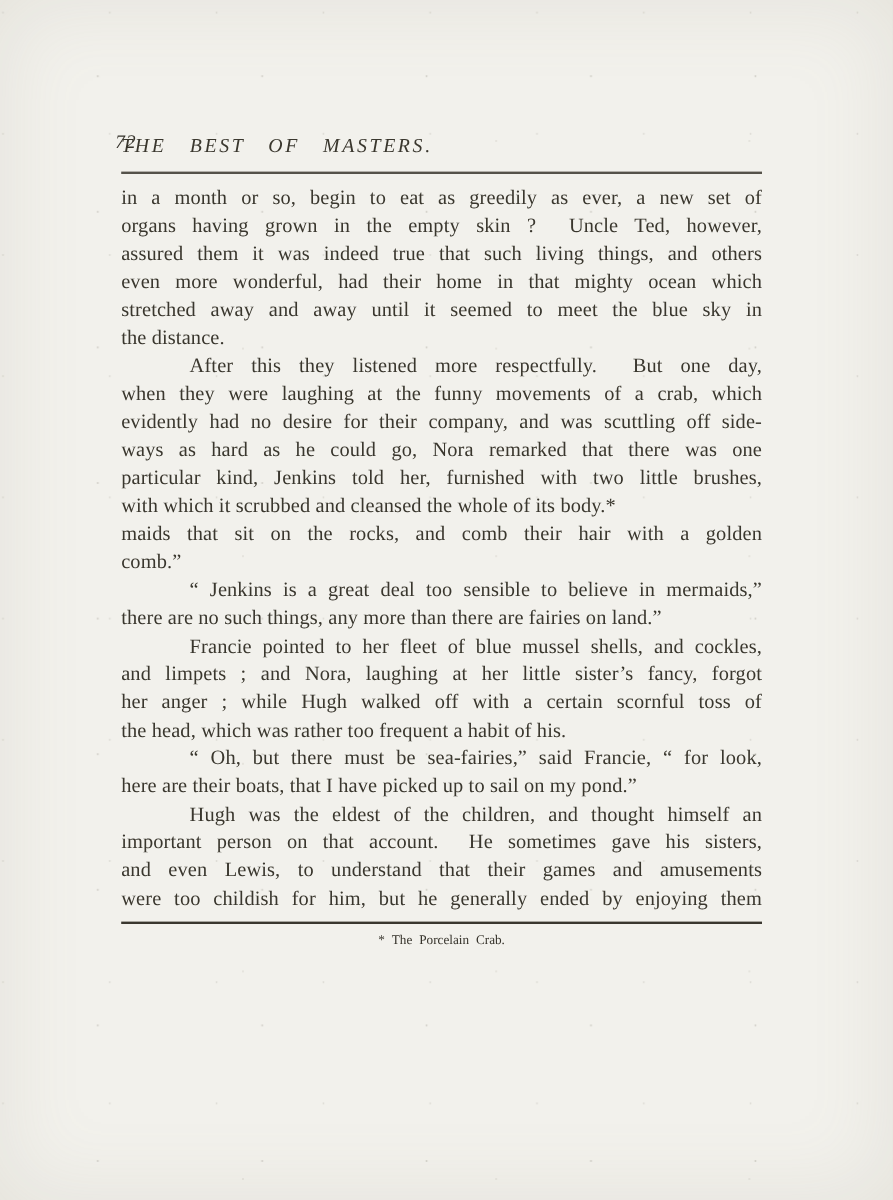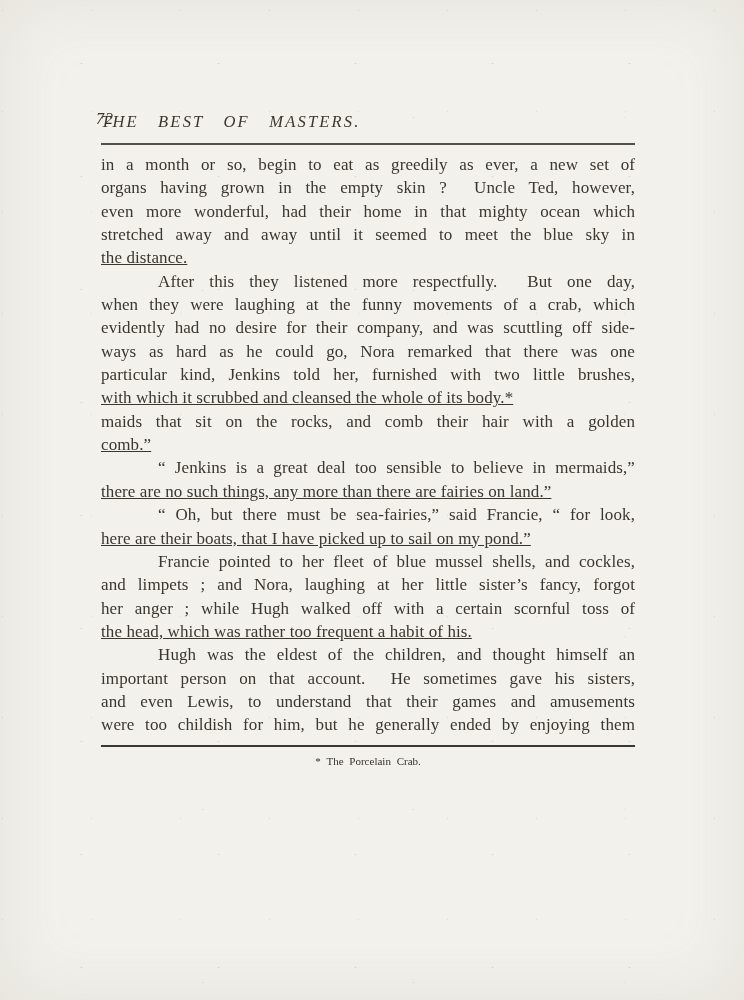--- a/index.html
+++ b/index.html
@@ -60,21 +60,21 @@
     letter-spacing: 0.1px;
   }
   .paragraph { margin: 0; }
   .line {
     height: 23.35px;
     line-height: 23.35px;
     text-align: justify;
     text-align-last: justify;
     overflow: hidden;
   }
-  .line.endline { text-align-last: left; text-decoration: underline; }
+  .line.endline { text-align-last: left; }
   .line.indent { text-indent: 57px; }
   
   .footnote-rule {
     margin-top: 8px;
     border: 0;
     border-top: 2.5px solid #3a372f;
     height: 0;
   }
   .footnote {
     margin-top: 6px;
@@ -94,20 +94,21 @@
       <span class="page-number">72</span>
       <div class="running-title">THE BEST OF MASTERS.</div>
     </div>
 
     <hr class="head-rule">
 
     <div class="text-body">
         <div class="paragraph">
           <div class="line">in a month or so, begin to eat as greedily as ever, a new set of</div>
           <div class="line">organs having grown in the empty skin&nbsp;?&nbsp; Uncle Ted, however,</div>
+          <div class="line">assured them it was indeed true that such living things, and others</div>
           <div class="line">even more wonderful, had their home in that mighty ocean which</div>
           <div class="line">stretched away and away until it seemed to meet the blue sky in</div>
           <div class="line endline">the distance.</div>
         </div>
         <div class="paragraph">
           <div class="line indent">After this they listened more respectfully.&nbsp; But one day,</div>
           <div class="line">when they were laughing at the funny movements of a crab, which</div>
           <div class="line">evidently had no desire for their company, and was scuttling off side-</div>
           <div class="line">ways as hard as he could go, Nora remarked that there was one</div>
           <div class="line">particular kind, Jenkins told her, furnished with two little brushes,</div>
@@ -115,28 +116,28 @@
         </div>
         <div class="paragraph">
           <div class="line">maids that sit on the rocks, and comb their hair with a golden</div>
           <div class="line endline">comb.”</div>
         </div>
         <div class="paragraph">
           <div class="line indent">“&nbsp;Jenkins is a great deal too sensible to believe in mermaids,”</div>
           <div class="line endline">there are no such things, any more than there are fairies on land.”</div>
         </div>
         <div class="paragraph">
-          <div class="line indent">“&nbsp;Oh, but there must be sea-fairies,” said Francie, “&nbsp;for look,</div>
-          <div class="line endline">here are their boats, that I have picked up to sail on my pond.”</div>
-        </div>
-        <div class="paragraph">
           <div class="line indent">Francie pointed to her fleet of blue mussel shells, and cockles,</div>
           <div class="line">and limpets&nbsp;; and Nora, laughing at her little sister’s fancy, forgot</div>
           <div class="line">her anger&nbsp;; while Hugh walked off with a certain scornful toss of</div>
           <div class="line endline">the head, which was rather too frequent a habit of his.</div>
+        </div>
+        <div class="paragraph">
+          <div class="line indent">“&nbsp;Oh, but there must be sea-fairies,” said Francie, “&nbsp;for look,</div>
+          <div class="line endline">here are their boats, that I have picked up to sail on my pond.”</div>
         </div>
         <div class="paragraph">
           <div class="line indent">Hugh was the eldest of the children, and thought himself an</div>
           <div class="line">important person on that account.&nbsp; He sometimes gave his sisters,</div>
           <div class="line">and even Lewis, to understand that their games and amusements</div>
           <div class="line">were too childish for him, but he generally ended by enjoying them</div>
         </div>
       </div>
 
     <hr class="footnote-rule">

